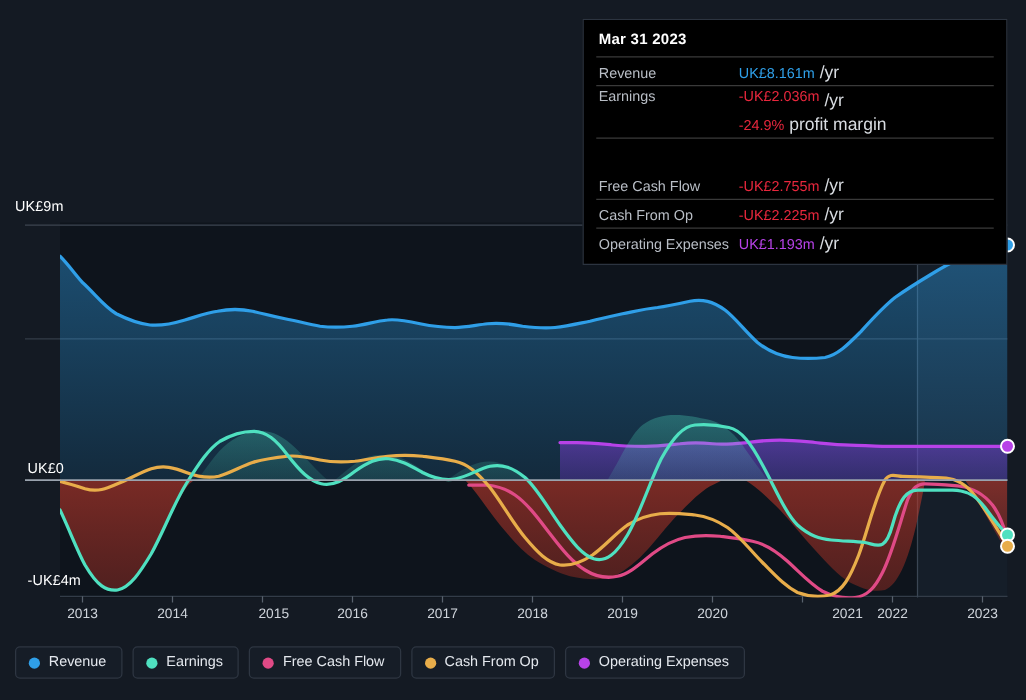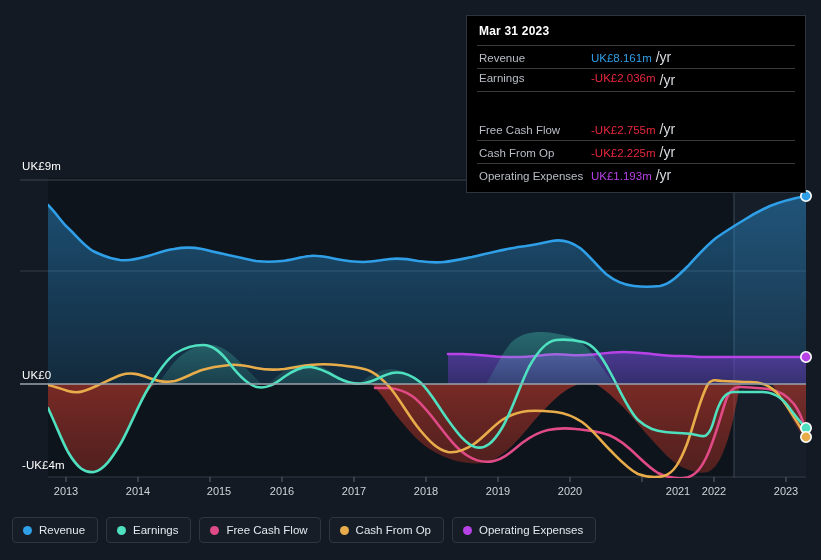--- a/index.html
+++ b/index.html
@@ -29,21 +29,21 @@
 
   
   .axis-label {
     position: absolute;
     color: #ffffff;
     font-size: 11.5px;
     letter-spacing: 0.1px;
     white-space: nowrap;
     pointer-events: none;
   }
-  #y-label-top   { left: 22px; top: 160px; }
+  #y-label-top   { left: 12px; top: 160px; }
   #y-label-zero  { left: 22px; top: 369px; }
   #y-label-bot   { left: 22px; top: 459px; }
 
   .x-tick-label {
     position: absolute;
     top: 485px;
     color: #cfd4db;
     font-size: 11px;
     text-align: center;
     transform: translateX(-50%);
@@ -334,20 +334,27 @@
             <span class="tt-suffix">/yr</span>
           </div>
         </div>
         <div class="tt-row">
           <div class="tt-label">Earnings</div>
           <div style="display: flex; align-items: flex-start;">
             <span class="tt-value" style="color: rgb(232, 39, 61);">-UK£2.036m</span>
             <span class="tt-suffix">/yr</span>
           </div>
         </div>
+        <div class="tt-row no-rule">
+          <div class="tt-label"></div>
+          <div style="display: flex; align-items: baseline;">
+            <span class="tt-value" style="color: rgb(232, 39, 61);">-24.9%</span>
+            <span class="tt-suffix">profit margin</span>
+          </div>
+        </div>
         <div class="tt-row">
           <div class="tt-label">Free Cash Flow</div>
           <div style="display: flex; align-items: baseline; margin-top: 26px;">
             <span class="tt-value" style="color: rgb(232, 39, 61);">-UK£2.755m</span>
             <span class="tt-suffix">/yr</span>
           </div>
         </div>
         <div class="tt-row">
           <div class="tt-label">Cash From Op</div>
           <div style="display: flex; align-items: baseline;">

